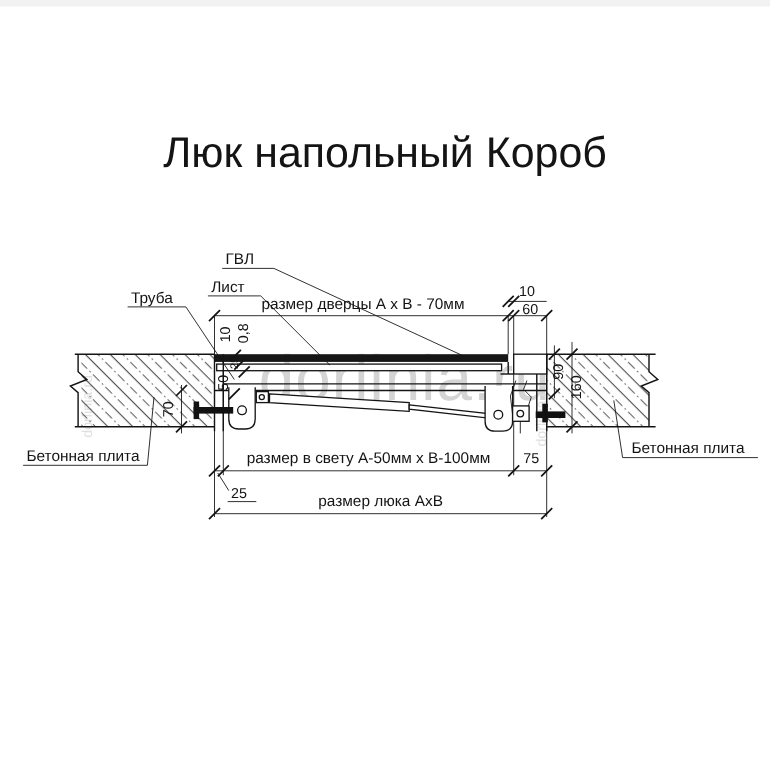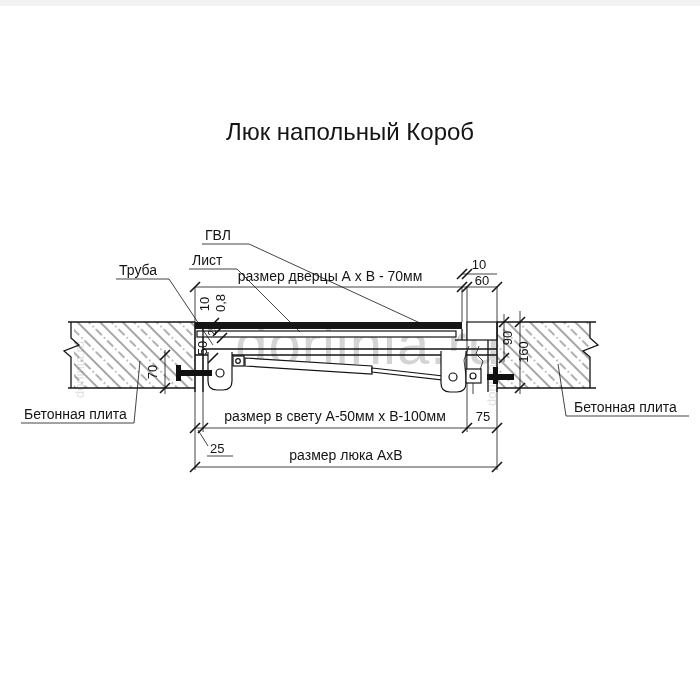--- a/index.html
+++ b/index.html
@@ -1,20 +1,20 @@
 <!DOCTYPE html>
 <html><head>
 <meta charset="utf-8">
 <style>
   html,body{margin:0;padding:0;background:#fff;}
   body{width:700px;height:700px;position:relative;overflow:hidden;
        font-family:"Liberation Sans",sans-serif;}
   .top-strip{position:absolute;left:0;top:0;width:700px;height:6px;background:#f2f2f2;}
   .page-title{position:absolute;left:0;top:118px;width:700px;margin:0;
-      text-align:center;font-size:24px;font-weight:400;color:#141414;
+      text-align:center;font-size:39px;font-weight:400;color:#141414;
       font-family:"Liberation Sans",sans-serif;}
   svg.drawing{position:absolute;left:0;top:0;width:700px;height:700px;}
   svg text{font-family:"Liberation Sans",sans-serif;fill:#141414;}
   .dim-t{font-size:14px;}
   .dim-s{font-size:13px;}
   .dim-xs{font-size:10px;}
   .lbl{font-size:14px;}
   .wm-main{font-size:58px;fill:#d4d4d4;letter-spacing:1px;}
   .wm-side{font-size:13px;fill:#e0e0e0;}
   .ln{stroke:#141414;stroke-width:1.3;fill:none;}

